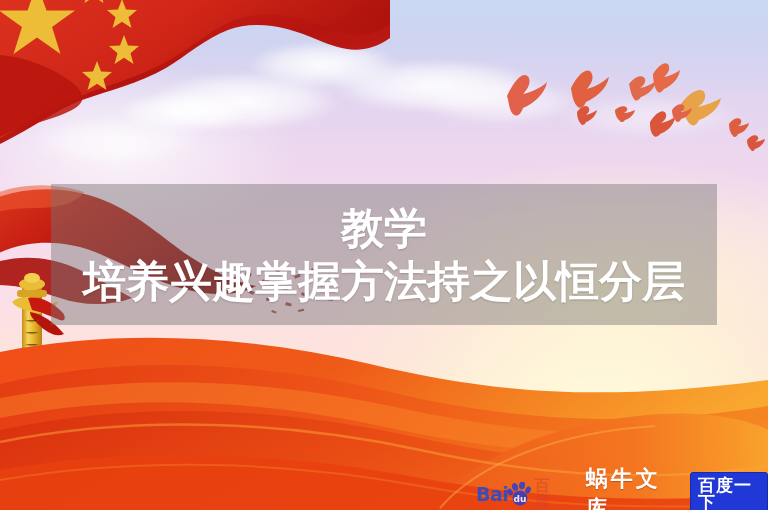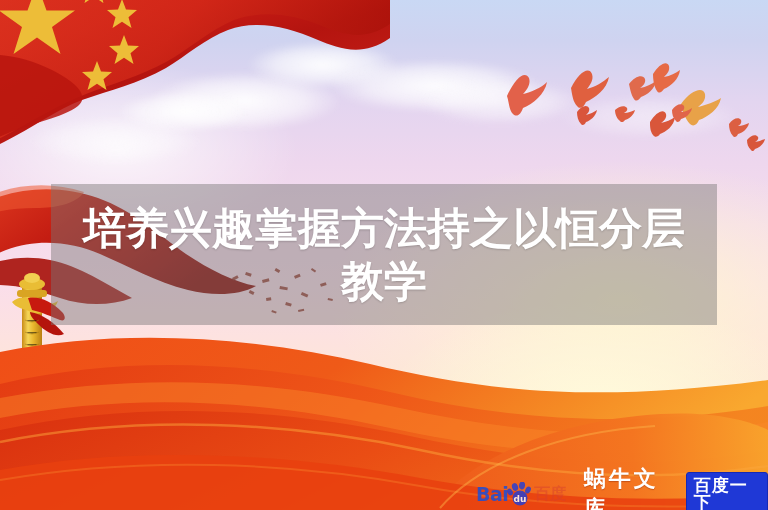--- a/index.html
+++ b/index.html
@@ -121,21 +121,21 @@
   }
 
   
   .watermark {
     position: absolute;
     left: 476px;
     top: 479px;
     height: 30px;
     display: flex;
     align-items: center;
-    gap: 0px;
+    gap: 8px;
   }
   .baidu-logo {
     position: relative;
     width: 104px;
     height: 26px;
     opacity: 0.85;
     display: flex;
     align-items: center;
   }
   .baidu-bai {
@@ -398,22 +398,22 @@
       <path d="M0,190 C130,166 280,172 420,198 C530,218 650,224 768,214 L768,230 L0,230 Z" fill="#e8400f" opacity="0.88"></path>
 
       <path d="M0,162 C140,134 290,142 420,170 C530,194 650,204 768,186" stroke="#fca63a" stroke-width="2.5" fill="none" opacity="0.5"></path>
       <path d="M0,200 C140,176 290,182 420,206 C530,226 650,230 768,224" stroke="#f8842a" stroke-width="2" fill="none" opacity="0.4"></path>
       <path d="M440,228 C480,182 560,152 655,146" stroke="#fdb64a" stroke-width="2" fill="none" opacity="0.45"></path>
     </svg>
   </div>
 
   <div class="title-panel">
     <div class="title-text">
+      <div>教学</div>
       <div>培养兴趣掌握方法持之以恒分层</div>
-      <div>教学</div>
     </div>
   </div>
 
   <div class="watermark">
 
     <div class="baidu-logo">
       <span class="baidu-bai">Bai</span>
       <span class="paw">
         <svg width="26" height="24" viewBox="0 0 26 24">
           <ellipse cx="8" cy="5" rx="3" ry="4" fill="#2a3fd0" transform="rotate(-18 8 5)"></ellipse>

